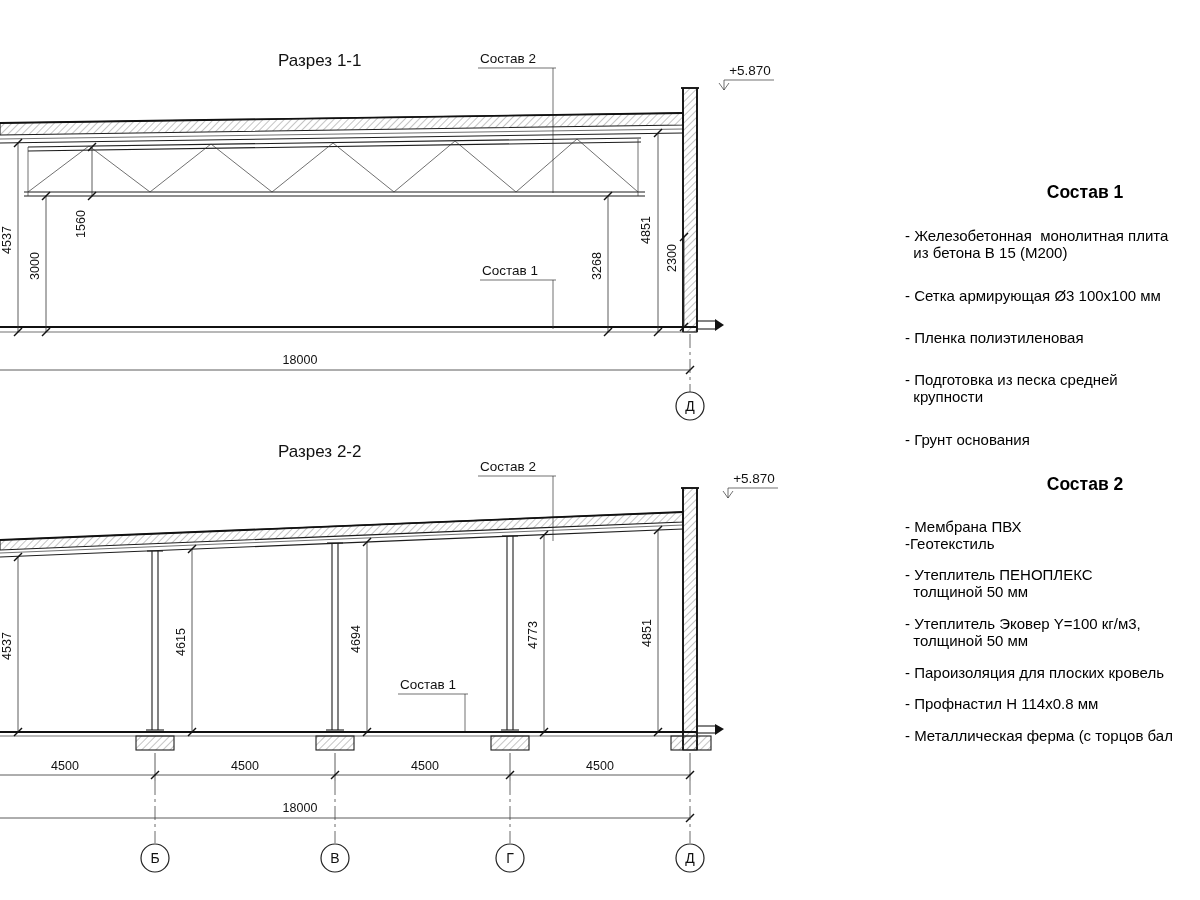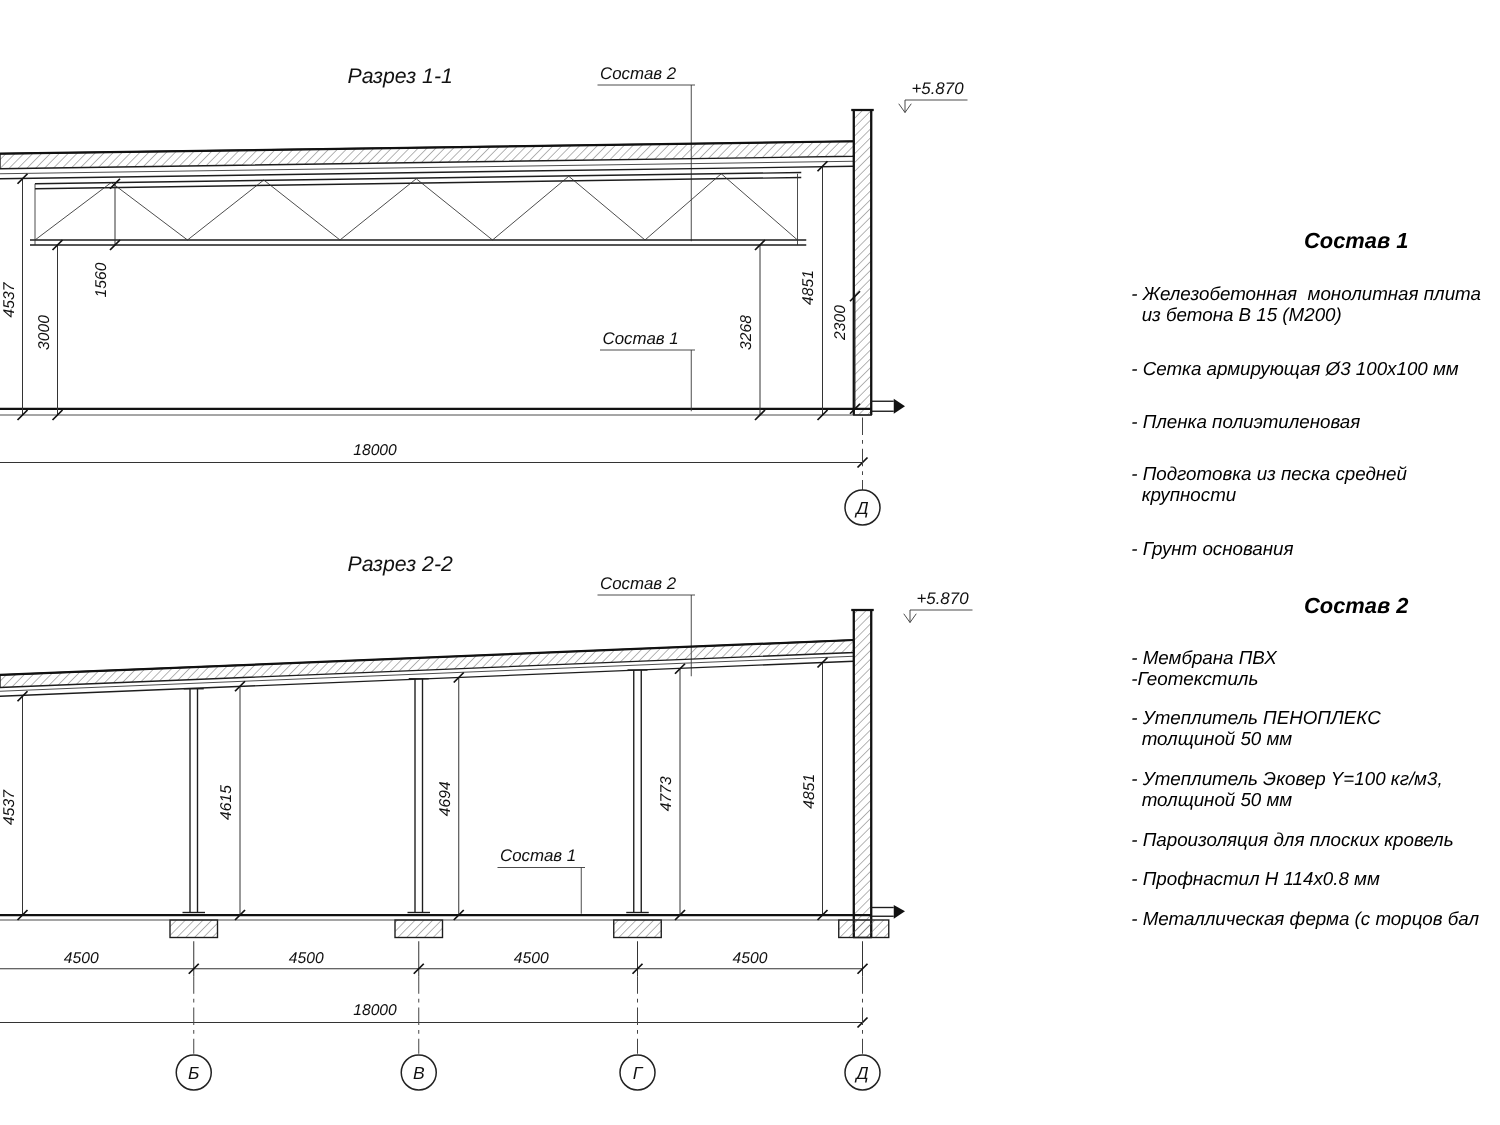--- a/index.html
+++ b/index.html
@@ -1,17 +1,17 @@
 <!DOCTYPE html>
 <html><head>
 <meta charset="utf-8">
 <style>
   html,body{margin:0;padding:0;background:#fff;}
   #page{position:relative;width:1200px;height:900px;background:#ffffff;overflow:hidden;
-        font-family:"Liberation Sans",sans-serif;font-style:italic;}
+        font-family:"Liberation Sans",sans-serif;}
   svg{position:absolute;left:0;top:0;}
   svg text{fill:#111;font-family:"Liberation Sans",sans-serif;}
   .thick{stroke:#111;stroke-width:1.8;fill:none;}
   .med{stroke:#1d1d1d;stroke-width:1.1;fill:none;}
   .thin{stroke:#333;stroke-width:0.7;fill:none;}
   .dim{stroke:#333;stroke-width:0.8;fill:none;}
   .tick{stroke:#111;stroke-width:1.4;}
   .axisline{stroke:#444;stroke-width:0.8;stroke-dasharray:14 4 3 4;fill:none;}
   .hatched{fill:url(#hatch);stroke:#1d1d1d;stroke-width:1.1;}
   .t-title{font-size:17px;}

